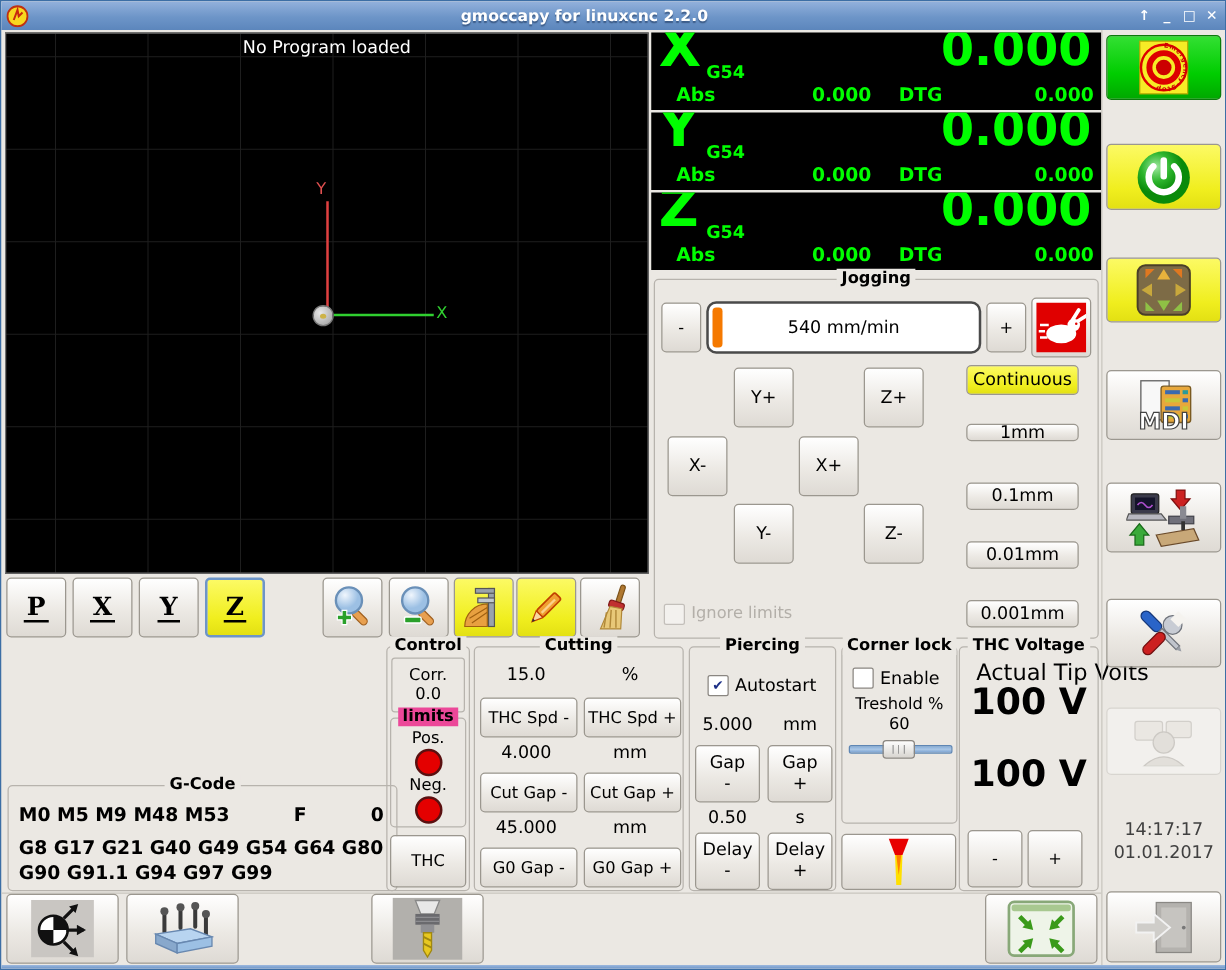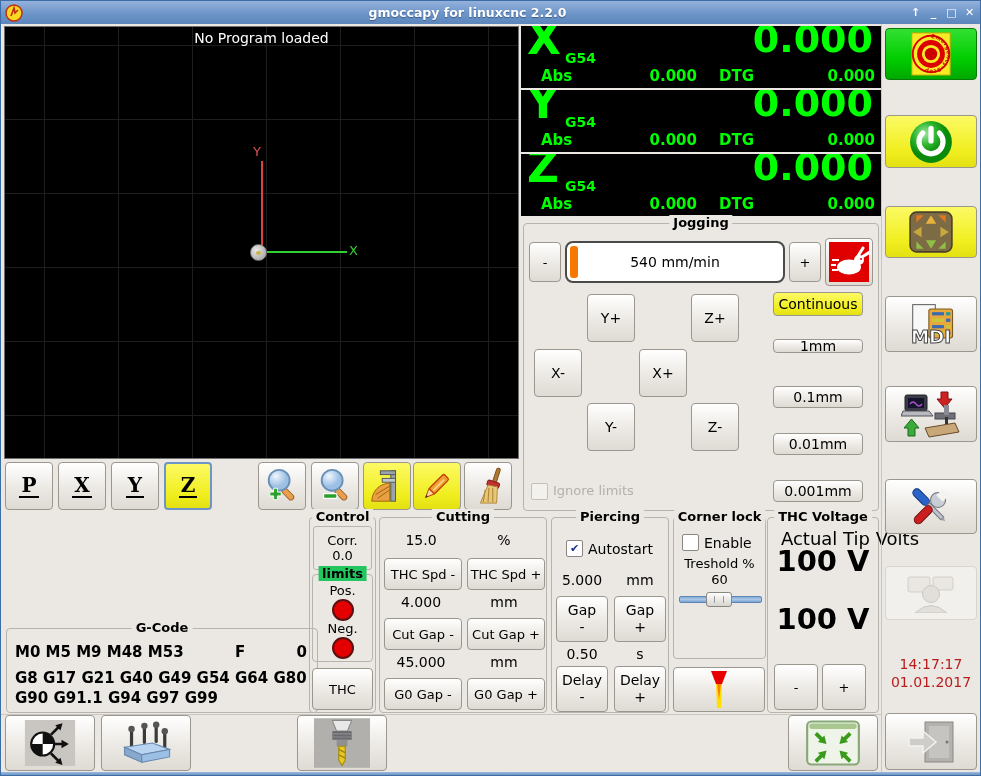--- a/index.html
+++ b/index.html
@@ -49,21 +49,21 @@
   #jogslider{left:564px;top:240px;width:220px;height:42px;background:#fff;border:2px solid #4a4a4a;
              border-radius:8px;display:flex;align-items:center;justify-content:center;font-size:14px;}
   #jogfill{position:absolute;left:3px;top:3px;bottom:3px;width:8px;background:#f57900;border-radius:3px;}
   
   .track{position:absolute;height:5px;border-radius:2px;background:linear-gradient(#86add8,#a9c6e6 50%,#7ba3d2);border:1px solid #5e86b4;}
   .thumb{position:absolute;width:24px;height:13px;background:linear-gradient(#fdfdfd,#d8d5d0);
          border:1px solid #8a8681;border-radius:3px;display:flex;align-items:center;justify-content:center;}
   .thumb i{width:8px;height:7px;border-left:1px solid #999;border-right:1px solid #999;
            background:linear-gradient(to right,transparent 45%,#999 45%,#999 55%,transparent 55%);}
   .sep{position:absolute;background:#c9c5bf;}
-  .clock{position:absolute;font-size:14px;text-align:center;color:#b91c1c;line-height:1.25;}
+  .clock{position:absolute;font-size:14px;text-align:center;color:#404040;line-height:1.25;}
 </style>
 </head>
 <body>
 
 <div id="win">
 
   <div id="titlebar" class="abs">
     <svg width="18" height="18" style="margin:0 4px">
       <circle cx="9" cy="9" r="8" fill="#f8d820" stroke="#c03010" stroke-width="1.5"></circle>
       <path d="M6 12 L9 4 L10 9 L13 6" stroke="#c82810" stroke-width="1.6" fill="none"></path>
@@ -230,21 +230,21 @@
   </div>
 
   <div class="frame" style="left:308px;top:516px;width:67px;height:196px;">
     <span class="legend">Control</span>
     <div class="abs" style="left:3px;top:8px;width:59px;height:44px;border:1px solid #b7b3ad;border-radius:3px;
          display:flex;flex-direction:column;align-items:center;justify-content:center;font-size:13px;">
       <span>Corr.</span>
       <span>0.0</span>
     </div>
     <div class="frame" style="left:2px;top:56px;width:61px;height:88px;">
-      <span class="legend" style="background:#22c55e;">limits</span>
+      <span class="legend" style="background:#ec4899;">limits</span>
       <span class="lbl" style="left:50%;transform:translateX(-50%);top:8px;">Pos.</span>
       <div class="led red" style="left:50%;transform:translateX(-50%);top:24px;width:18px;height:18px;"></div>
       <span class="lbl" style="left:50%;transform:translateX(-50%);top:46px;">Neg.</span>
       <div class="led red" style="left:50%;transform:translateX(-50%);top:62px;width:18px;height:18px;"></div>
     </div>
     <div class="btn" style="left:2px;top:150px;width:61px;height:42px;">THC</div>
   </div>
 
   <div class="frame" style="left:378px;top:516px;width:168px;height:196px;">
     <span class="legend">Cutting</span>

